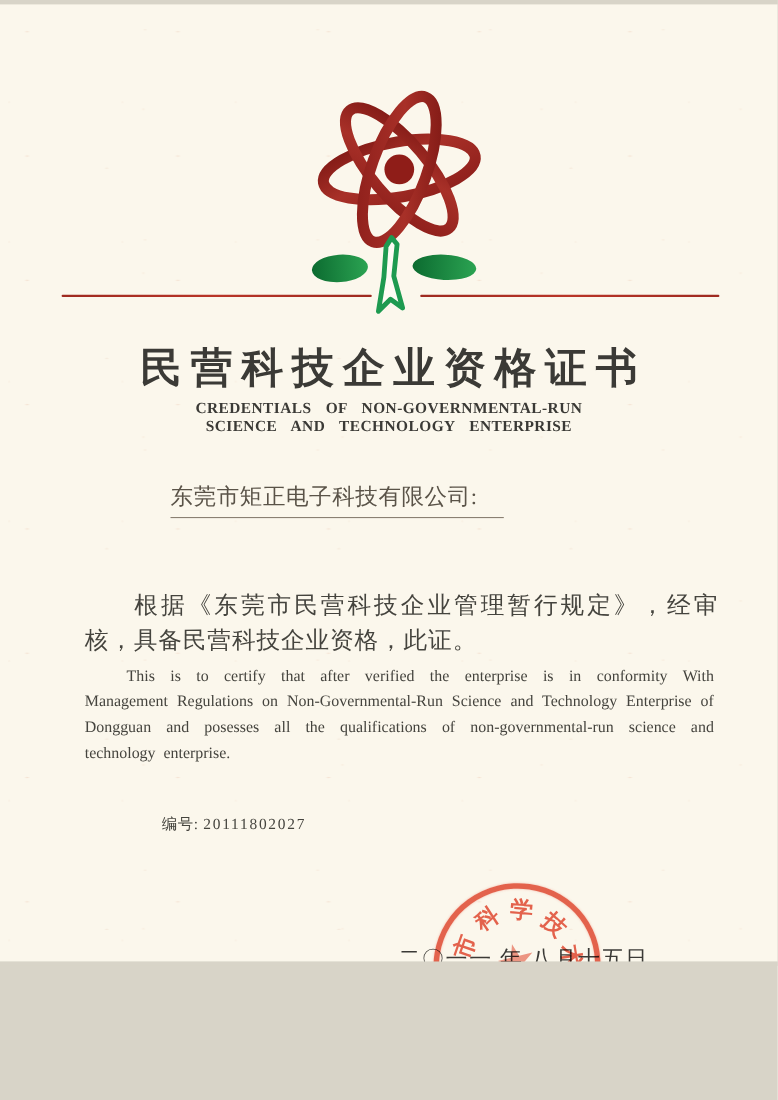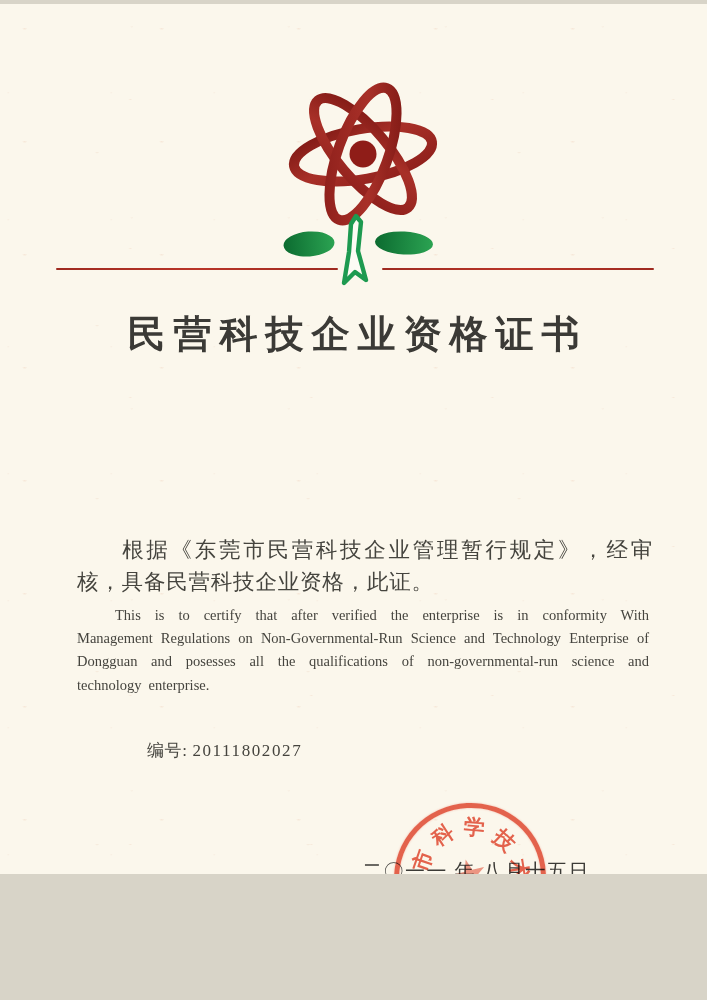--- a/index.html
+++ b/index.html
@@ -65,21 +65,21 @@
   }
   .body-en{
     left:77px;top:600px;width:572px;
     font-size:14.5px;line-height:23.2px;word-spacing:3.5px;
     text-indent:38px;text-align:justify;
     color:var(--body-ink,#3e3d39);
   }
   
   .serial{
     left:147px;top:735px;
-    font-size:17px;line-height:24.5px;letter-spacing:.6px;
+    font-size:14px;line-height:24.5px;letter-spacing:.6px;
     color:var(--body-ink,#45443e);
   }
   .serial .num{letter-spacing:1.6px;}
   
   .issuer{left:362px;top:845px;width:280px;}
   .issuer-cn{font-size:20px;letter-spacing:4.5px;font-weight:500;color:var(--ink,#3b3a36);}
   .issuer-en{font-size:13px;word-spacing:4.5px;margin-top:3px;color:var(--ink,#3b3a36);}
   .issue-date{font-size:20px;letter-spacing:1.5px;margin-top:9px;color:var(--ink,#3b3a36);}
   
   .seal{
@@ -147,22 +147,25 @@
     <g>
       <path d="M111,150 L116,156 L113,185 L121,214 L110,206 L99,217 L104,186 L106,158 Z" fill="rgba(255,255,255,0.45)" stroke="#1d9a50" stroke-width="4.4" stroke-linejoin="round"></path>
     </g>
   </svg>
 
   <div class="abs divider left"></div>
   <div class="abs divider right"></div>
 
   <div class="abs title-cn">民营科技企业资格证书</div>
   <div class="abs subtitle">
+    <div>CREDENTIALS OF NON-GOVERNMENTAL-RUN</div>
+    <div>SCIENCE AND TECHNOLOGY ENTERPRISE</div>
   </div>
 
+  <div class="abs company">东莞市矩正电子科技有限公司:</div>
 
   <div class="abs body-en">This is to certify that after verified the enterprise is in conformity With Management Regulations on Non-Governmental-Run Science and Technology Enterprise of Dongguan and posesses all the qualifications of non-governmental-run science and technology enterprise.</div>
   <div class="abs body-cn">根据《东莞市民营科技企业管理暂行规定》，经审核，具备民营科技企业资格，此证。</div>
 
   <div class="abs serial">
     <div>
       <span>编号:</span>
       <span class="num">20111802027</span>
     </div>
   </div>

